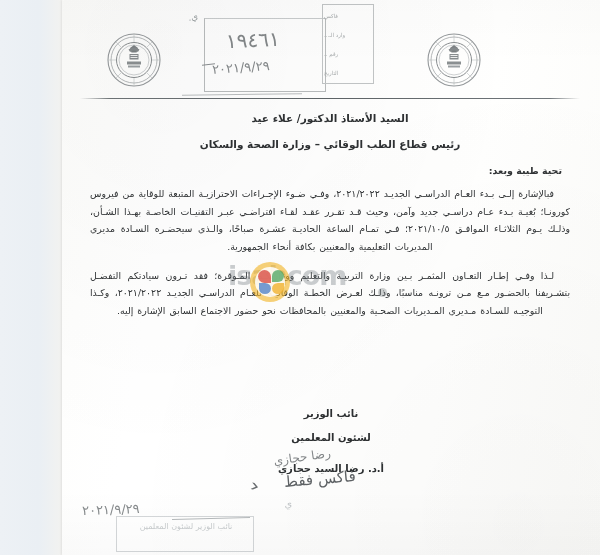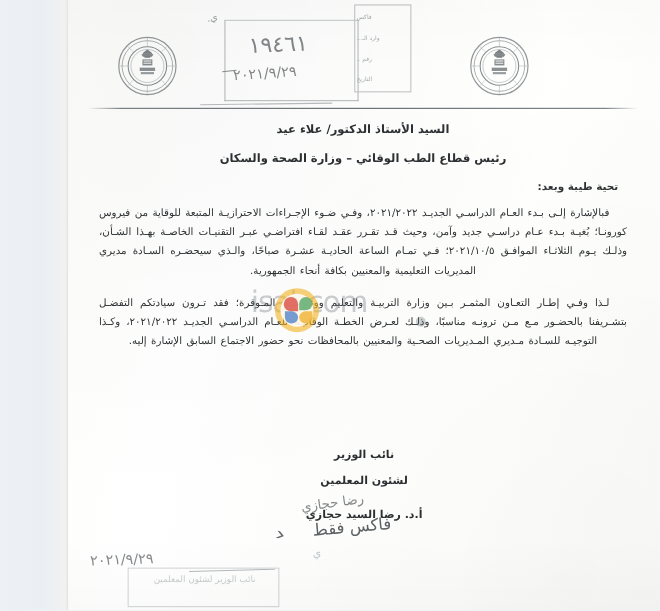--- a/index.html
+++ b/index.html
@@ -333,21 +333,21 @@
     width: 190px;
     height: 52px;
     pointer-events: none;
     z-index: 5;
   }
   .wm-text {
     position: absolute;
     left: 0;
     top: 2px;
     font-family: "DejaVu Sans", sans-serif;
-    font-weight: normal;
+    font-weight: bold;
     font-size: 27px;
     letter-spacing: -1px;
     color: rgba(104,112,118,0.34);
     white-space: nowrap;
   }
   .wm-badge {
     position: absolute;
     left: 22px;
     top: 4px;
     width: 40px;

